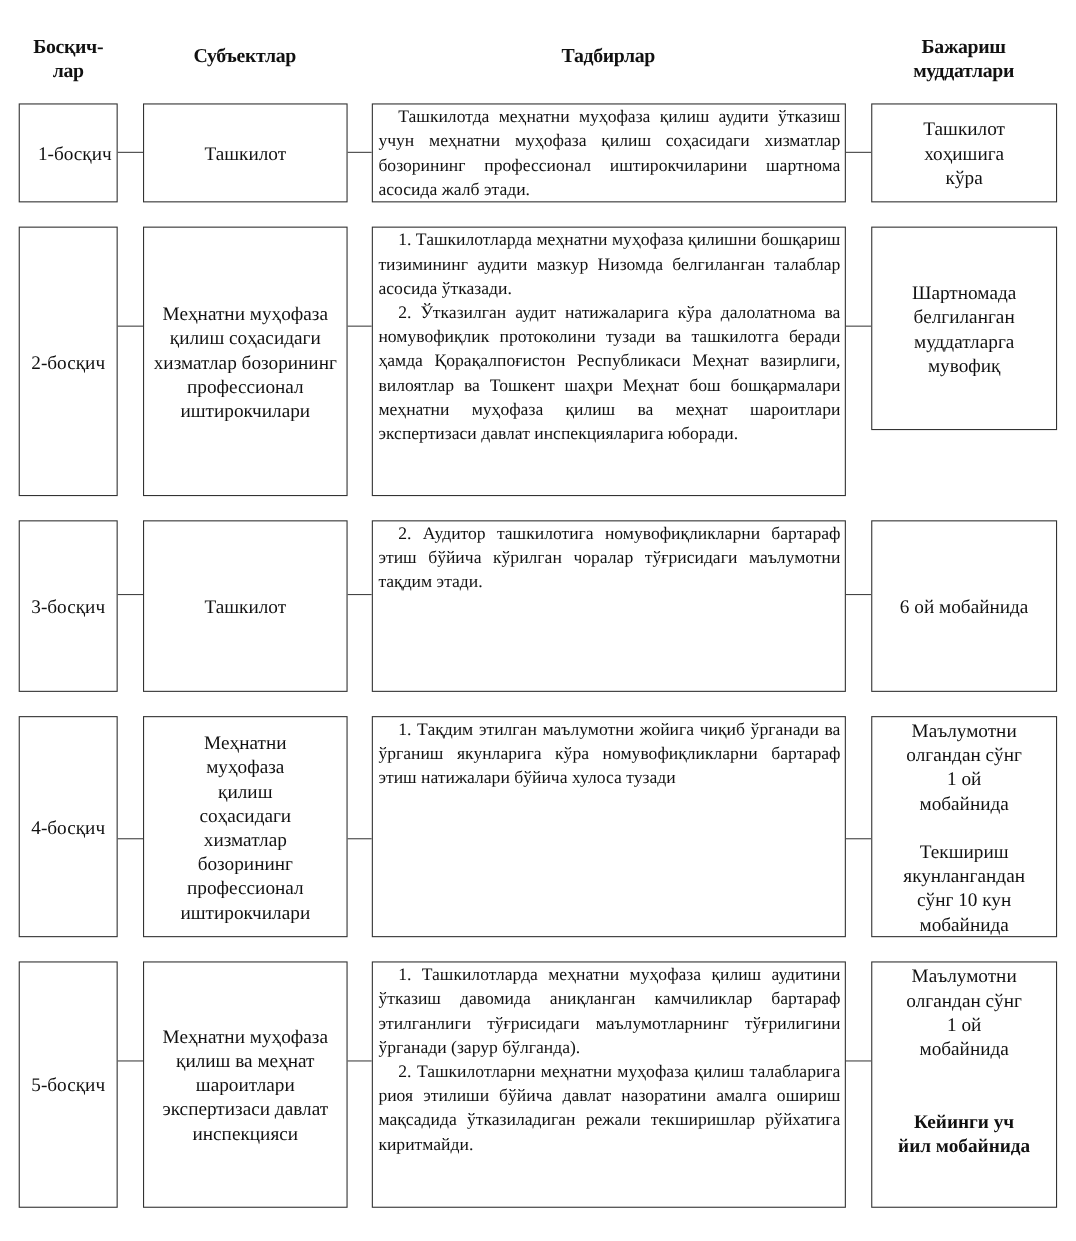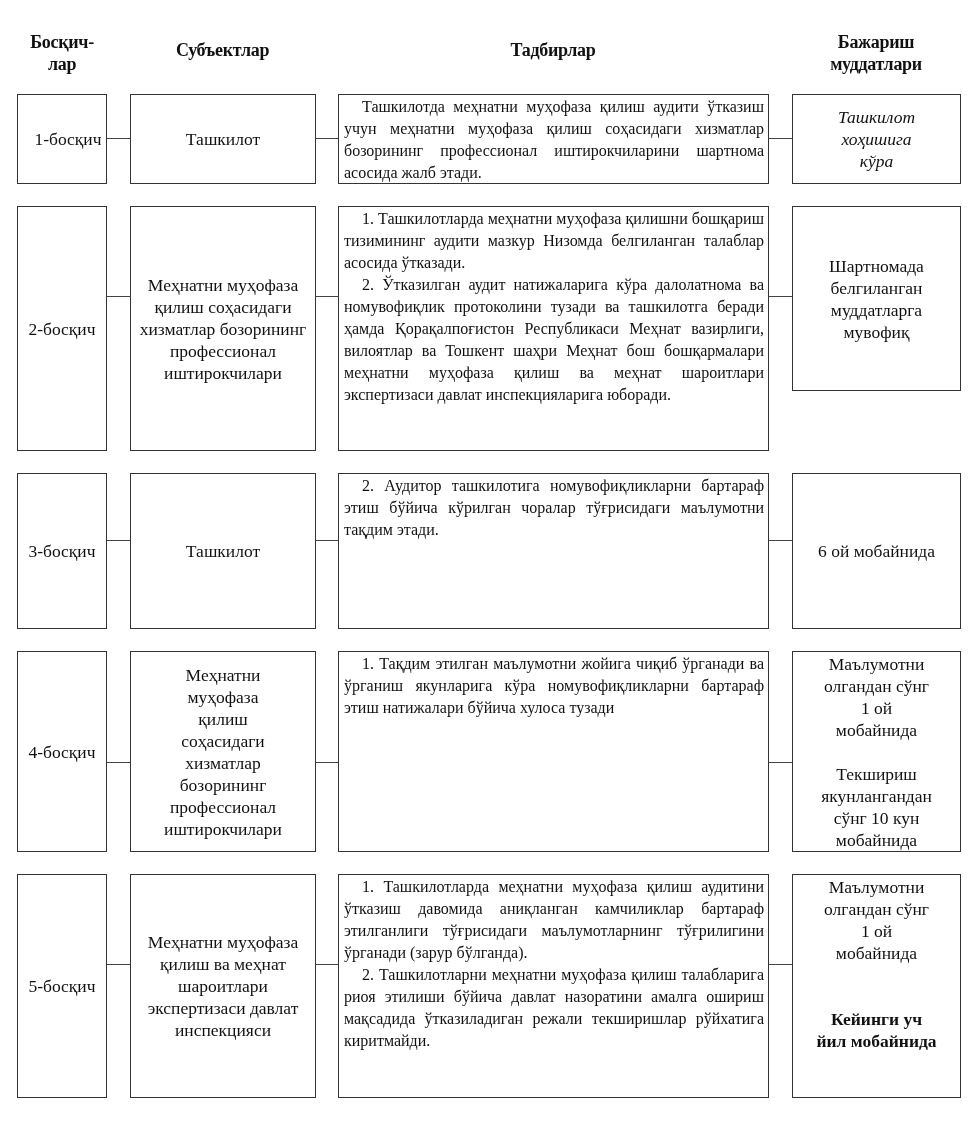--- a/index.html
+++ b/index.html
@@ -39,21 +39,21 @@
   </div>
   <div class="line" style="left:107px; top:138px; width:23px;"></div>
   <div class="box" style="left:130px; top:94px; width:186px; height:90px;">
     <span class="inner">Ташкилот</span>
   </div>
   <div class="line" style="left:316px; top:138px; width:22px;"></div>
   <div class="txt" style="left:338px; top:94px; width:431px; height:90px; padding-top:1px;">
     <p>Ташкилотда меҳнатни муҳофаза қилиш аудити ўтказиш учун меҳнатни муҳофаза қилиш соҳасидаги хизматлар бозорининг профессионал иштирокчиларини шартнома асосида жалб этади.</p>
   </div>
   <div class="line" style="left:769px; top:138px; width:23px;"></div>
-  <div class="box" style="left:792px; top:94px; width:169px; height:90px;font-style:italic;">
+  <div class="box" style="left:792px; top:94px; width:169px; height:90px;">
     <span class="inner" style="padding:0 30px;">Ташкилот хоҳишига кўра</span>
   </div>
 </div>
 
 <div>
   <div class="box" style="left:17px; top:206px; width:90px; height:245px;">
     <span>2-босқич</span>
   </div>
   <div class="line" style="left:107px; top:296px; width:23px;"></div>
   <div class="box" style="left:130px; top:206px; width:186px; height:245px;">

